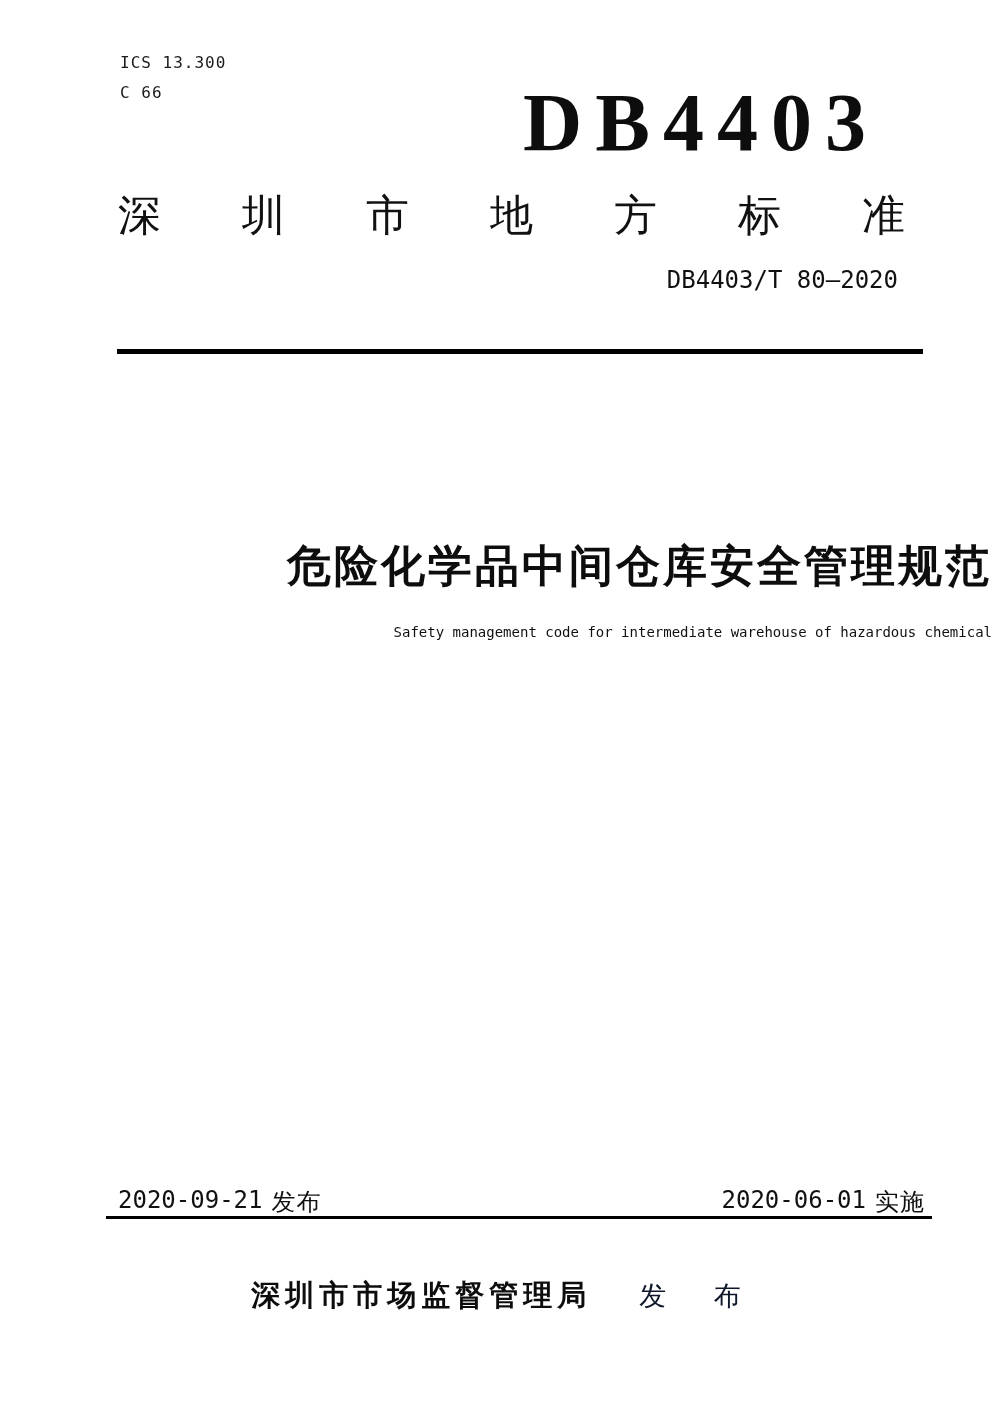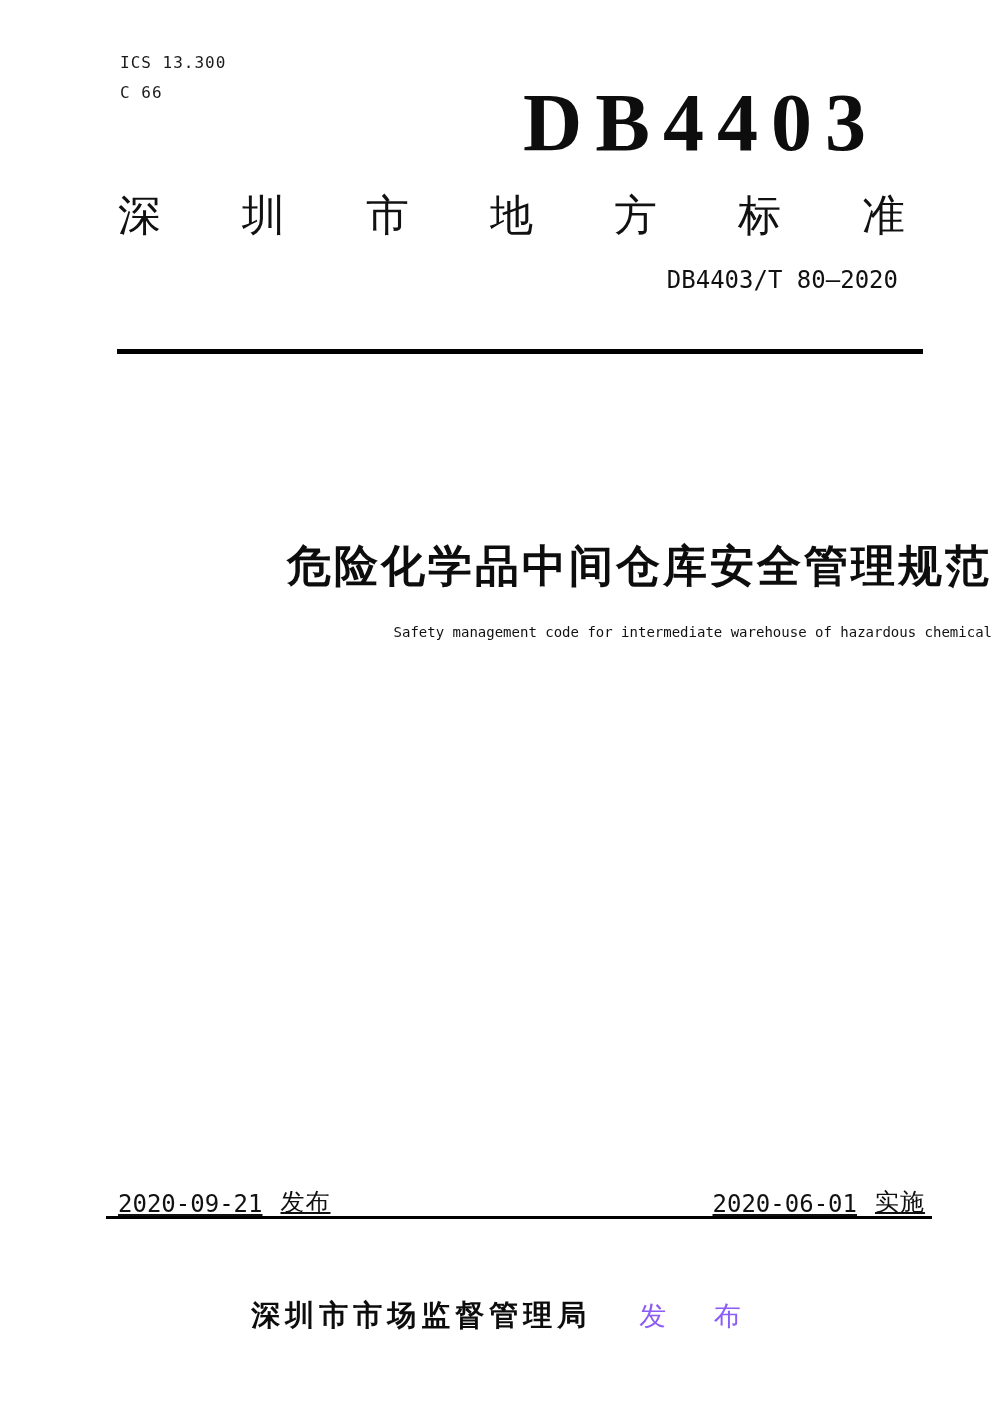--- a/index.html
+++ b/index.html
@@ -96,54 +96,53 @@
     position: absolute;
     left: 118px;
     right: 67px;
     top: 1186px;
     display: flex;
     justify-content: space-between;
     align-items: baseline;
     font-size: 24px;
     color: #111;
   }
-  .date-item { display: inline-flex; gap: 18px; align-items: flex-end; white-space: nowrap; text-decoration: underline; }
+  .date-item { display: inline-flex; gap: 9px; align-items: flex-start; white-space: nowrap; }
   .date-value { font-family: "DejaVu Sans Mono", monospace; font-size: 24px; }
   .date-label { font-size: 24px; letter-spacing: 1px; }
   .rule-bottom {
     position: absolute;
     left: 106px;
     top: 1216px;
     width: 826px;
     height: 3px;
     background: #000;
   }
   .publisher-row {
     position: absolute;
     left: 0;
     top: 1276px;
     width: 100%;
     display: flex;
     justify-content: center;
     align-items: baseline;
     gap: 48px;
     white-space: nowrap;
-    margin-top: 20px;
   }
   .publisher-name {
     font-size: 29px;
     font-weight: bold;
     letter-spacing: 5px;
     color: #0d0d0d;
   }
   .release-label {
     font-size: 27px;
     letter-spacing: 20px;
     margin-right: -20px;
-    color: #8b5cf6;
+    color: #0f172a;
   }
 </style>
 </head>
 <body>
 
 <div class="page">
 
   <div class="ics-block">
     <div>ICS 13.300</div>
     <div>C 66</div>

